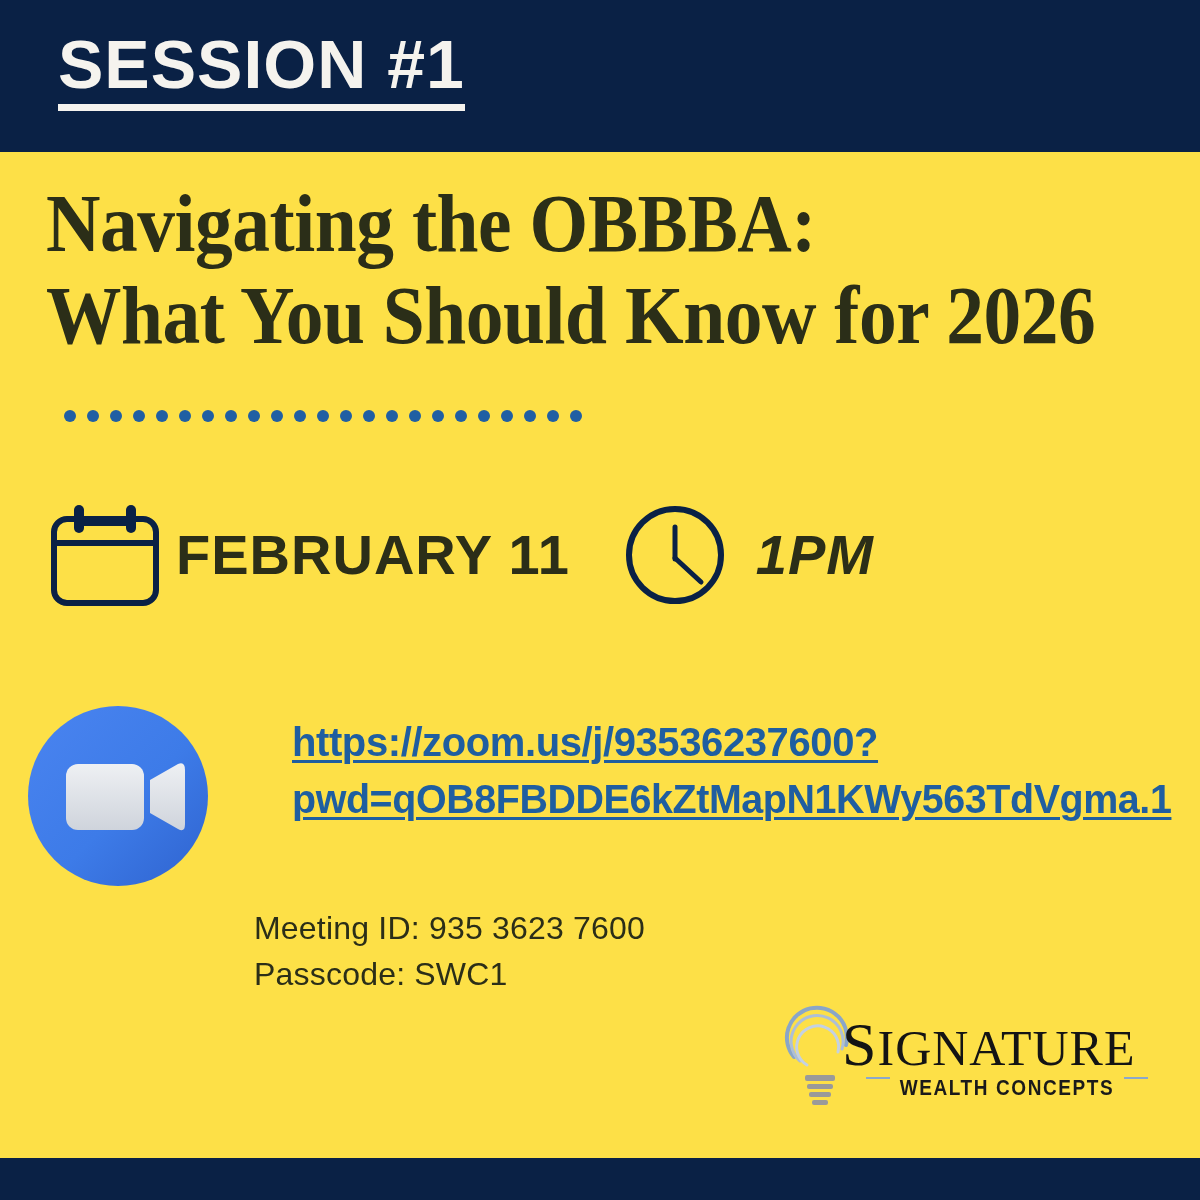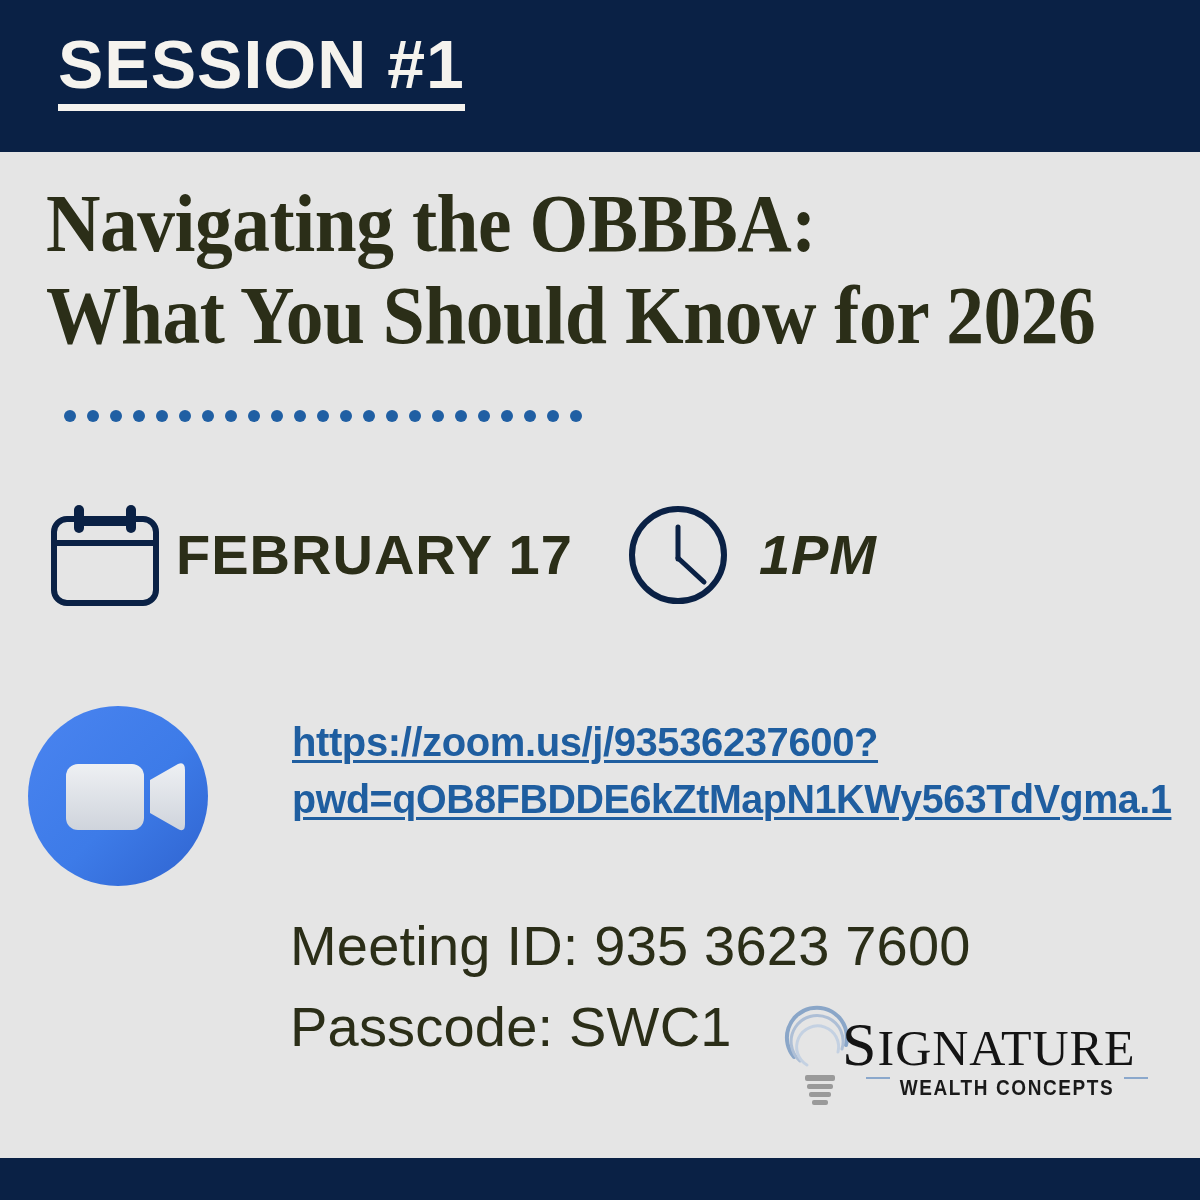--- a/index.html
+++ b/index.html
@@ -10,21 +10,21 @@
     width: 1200px;
     height: 1200px;
     background: #ffffff;
     font-family: "Liberation Sans", sans-serif;
     overflow: hidden;
   }
   .flyer {
     position: relative;
     width: 1200px;
     height: 1200px;
-    background: #e5e5e5;
+    background: #fde047;
     box-sizing: border-box;
   }
 
   
   .header-bar {
     position: absolute;
     left: 0;
     top: 0;
     width: 1200px;
     height: 152px;
@@ -136,26 +136,25 @@
   }
 
   
   .meeting-details {
     position: absolute;
     left: 254px;
     top: 905px;
   }
   .meeting-line {
     font-family: "Liberation Sans", sans-serif;
-    font-size: 56px;
+    font-size: 32px;
     color: #2b2e18;
     line-height: 1.45;
     letter-spacing: 0.2px;
     white-space: nowrap;
-    margin-left: 36px;
   }
 
   
   .logo {
     position: absolute;
     left: 780px;
     top: 1005px;
     width: 370px;
     height: 110px;
   }
@@ -243,21 +242,21 @@
   <div class="datetime-row">
     <span class="cal-icon-wrap">
       <svg width="118" height="108" viewBox="0 0 118 108" fill="none" xmlns="http://www.w3.org/2000/svg">
         <rect x="6" y="18" width="102" height="84" rx="13" stroke="#0a2145" stroke-width="6"></rect>
         <line x1="6" y1="42" x2="108" y2="42" stroke="#0a2145" stroke-width="6"></line>
         <line x1="26" y1="22" x2="88" y2="22" stroke="#0a2145" stroke-width="6"></line>
         <rect x="26" y="4" width="10" height="28" rx="5" fill="#0a2145"></rect>
         <rect x="78" y="4" width="10" height="28" rx="5" fill="#0a2145"></rect>
       </svg>
     </span>
-    <span class="dt-text date-text">FEBRUARY 17</span>
+    <span class="dt-text date-text">FEBRUARY 11</span>
     <span class="clock-icon-wrap">
       <svg width="104" height="104" viewBox="0 0 104 104" fill="none" xmlns="http://www.w3.org/2000/svg">
         <circle cx="52" cy="52" r="46" stroke="#0a2145" stroke-width="6"></circle>
         <line x1="52" y1="24" x2="52" y2="56" stroke="#0a2145" stroke-width="5" stroke-linecap="round"></line>
         <line x1="52" y1="55" x2="78" y2="79" stroke="#0a2145" stroke-width="5" stroke-linecap="round"></line>
       </svg>
     </span>
     <span class="dt-text time-text">1PM</span>
   </div>
 

